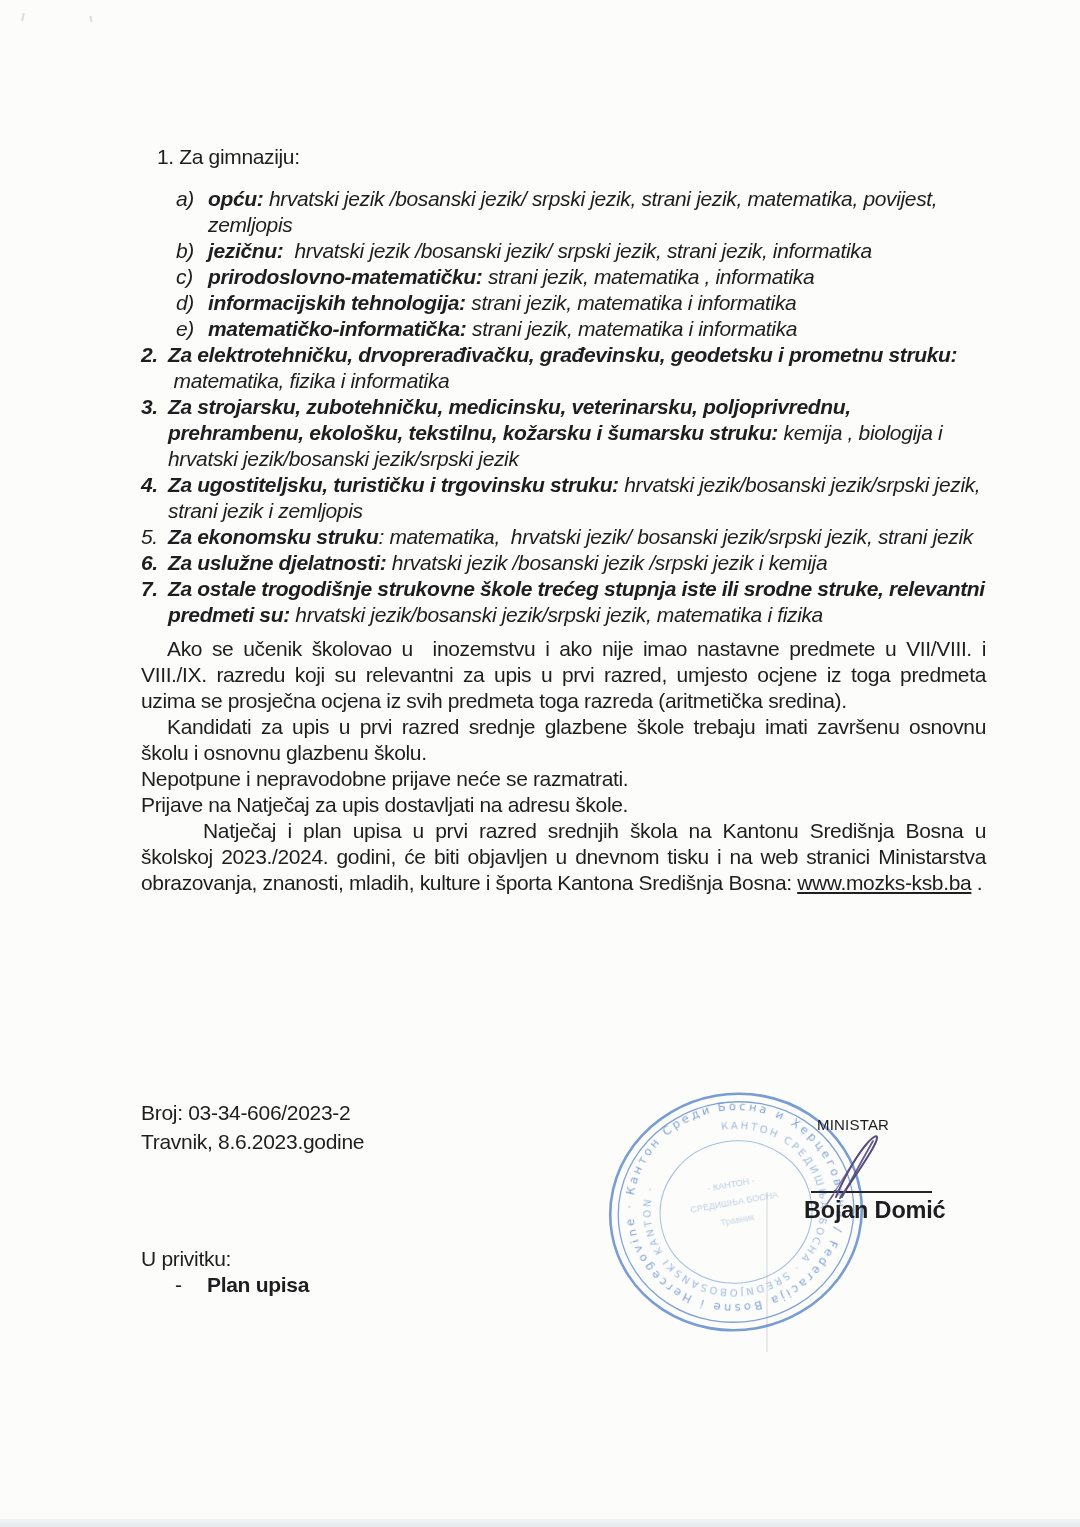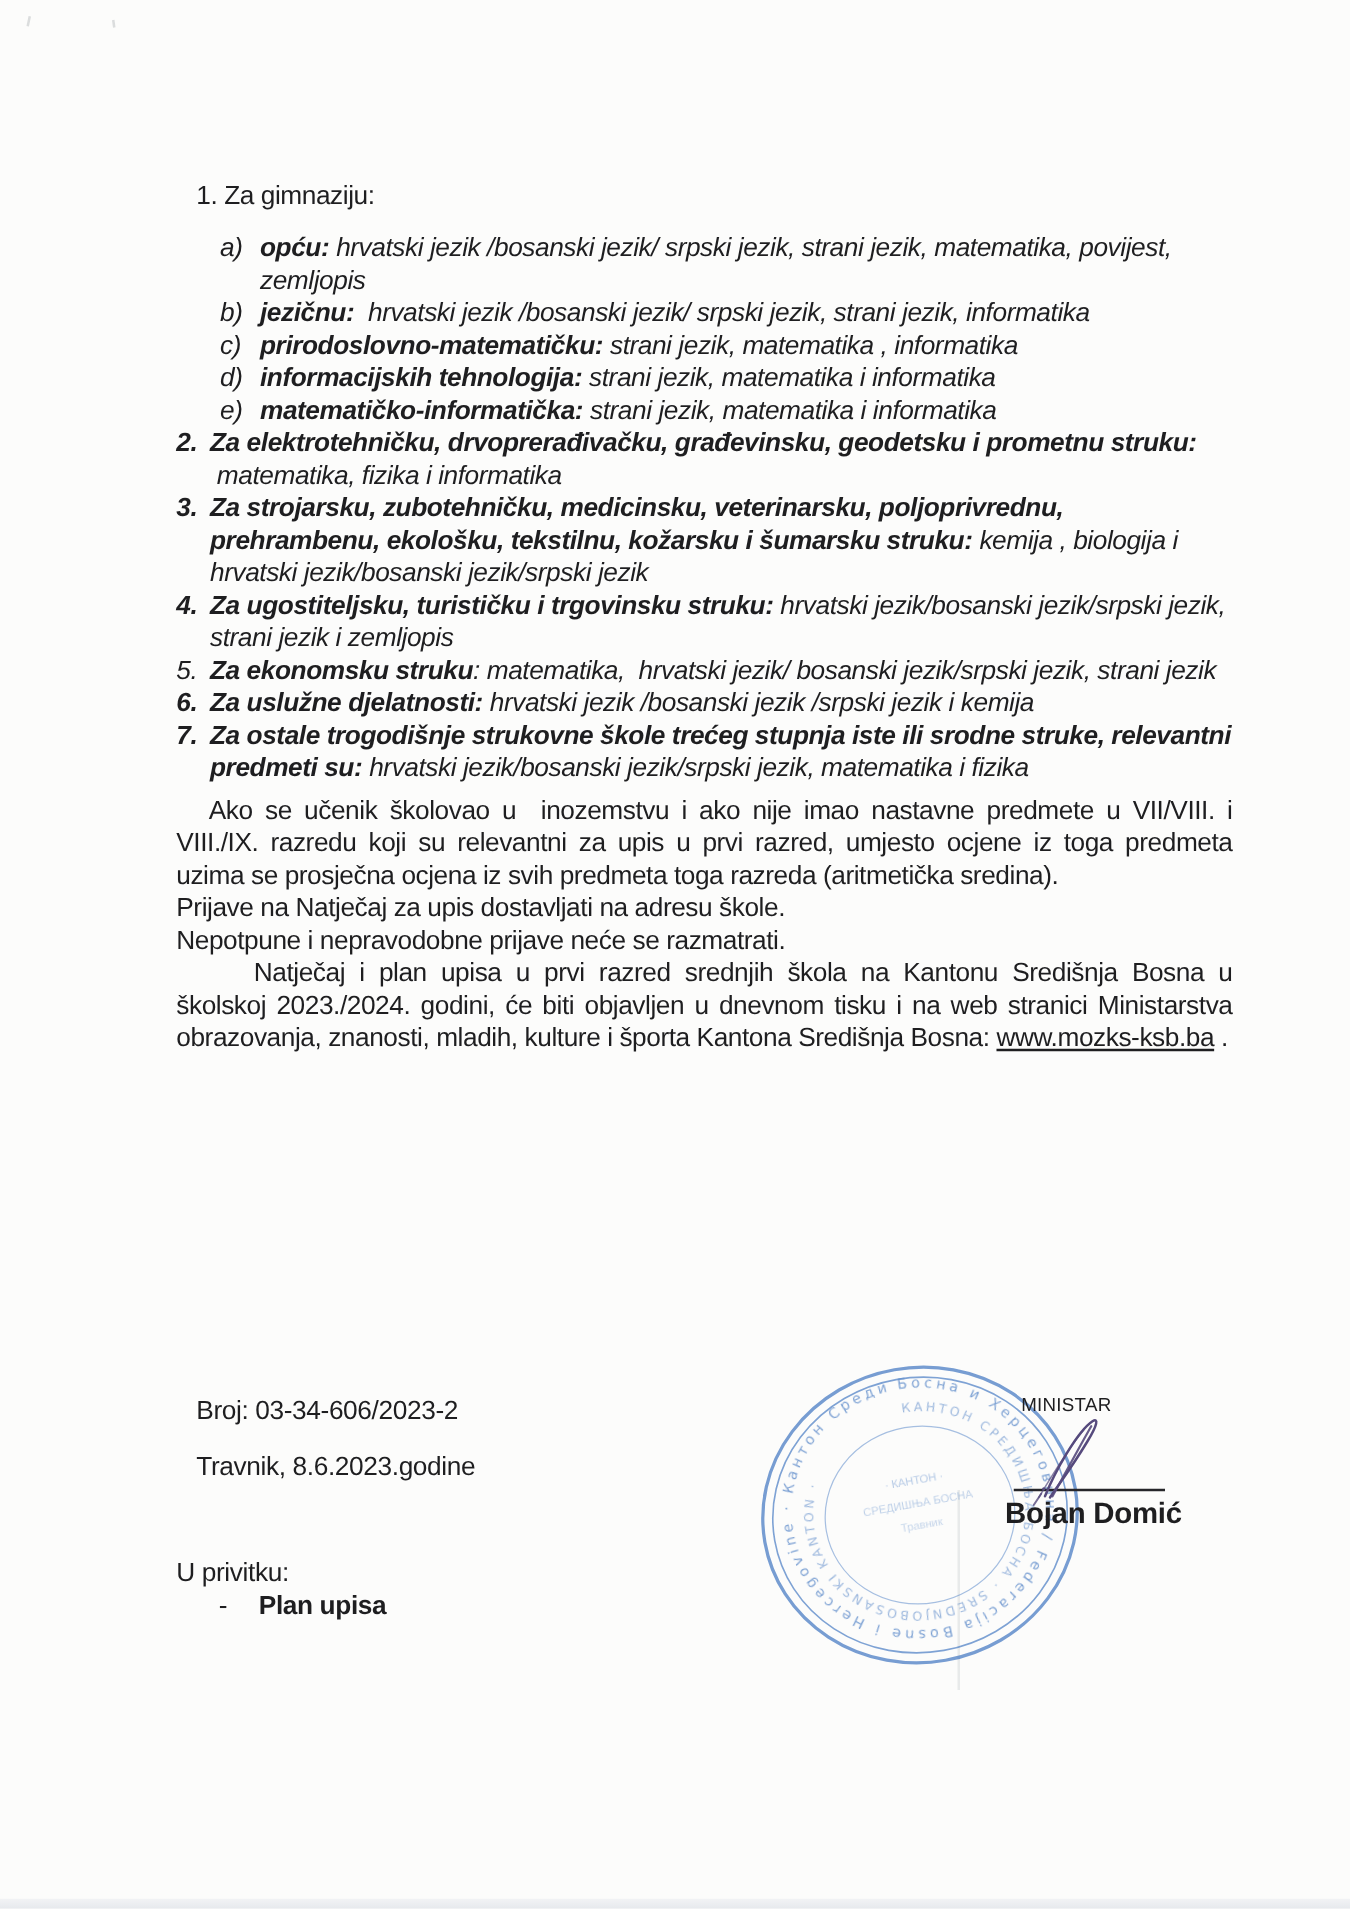--- a/index.html
+++ b/index.html
@@ -25,21 +25,21 @@
   .smark.reg{font-weight:normal}
   .stitle{font-weight:bold;font-style:italic}
   .ssubj{font-style:italic}
   .paras{margin-top:8px}
   .para{margin:0;text-align:justify}
   .ind1{text-indent:26px}
   .ind2{text-indent:62px}
   .weblink{text-decoration:underline}
   
   .footer-left{position:absolute;left:141px;top:1098px;font-size:21px;line-height:29px;letter-spacing:-0.3px}
-  .footer-left p{margin:16px}
+  .footer-left p{margin:0}
   
   .min-title{position:absolute;left:817px;top:1116px;font-size:15px;letter-spacing:0.2px;z-index:3}
   .sig-line{position:absolute;left:811px;top:1191px;width:121px;height:0;border-top:2px solid #26262a;z-index:3}
   .min-name{position:absolute;left:804px;top:1197px;font-size:23.5px;font-weight:bold;letter-spacing:-0.2px;z-index:3}
   
   .privitak{position:absolute;left:141px;top:1246px;font-size:21px;line-height:26px;letter-spacing:-0.3px}
   .privitak p{margin:0}
   .attach-line{padding-left:34px}
   .attach-dash{display:inline-block;width:32px}
   .attach-item{font-weight:bold}
@@ -117,22 +117,23 @@
     <span class="ssubj">hrvatski jezik /bosanski jezik /srpski jezik i kemija</span>
   </div>
   <div class="sitem">
     <span class="smark">7.</span>
     <span class="stitle">Za ostale trogodišnje strukovne škole trećeg stupnja iste ili srodne struke, relevantni predmeti su:</span>
     <span class="ssubj">hrvatski jezik/bosanski jezik/srpski jezik, matematika i fizika</span>
   </div>
 
   <div class="paras">
     <p class="para ind1">Ako se učenik školovao u &nbsp;inozemstvu i ako nije imao nastavne predmete u VII/VIII. i VIII./IX. razredu koji su relevantni za upis u prvi razred, umjesto ocjene iz toga predmeta uzima se prosječna ocjena iz svih predmeta toga razreda (aritmetička sredina).</p>
+    <p class="para ind1">Kandidati za upis u prvi razred srednje glazbene škole trebaju imati završenu osnovnu školu i osnovnu glazbenu školu.</p>
+    <p class="para">Nepotpune i nepravodobne prijave neće se razmatrati.</p>
     <p class="para">Prijave na Natječaj za upis dostavljati na adresu škole.</p>
-    <p class="para">Nepotpune i nepravodobne prijave neće se razmatrati.</p>
     <p class="para ind2"><span>Natječaj i plan upisa u prvi razred srednjih škola na Kantonu Središnja Bosna u školskoj 2023./2024. godini, će biti objavljen u dnevnom tisku i na web stranici Ministarstva obrazovanja, znanosti, mladih, kulture i športa Kantona Središnja Bosna: </span><span class="weblink">www.mozks-ksb.ba</span><span> .</span></p>
   </div>
 </div>
 
 <div class="footer-left">
   <p>Broj: 03-34-606/2023-2</p>
   <p>Travnik, 8.6.2023.godine</p>
 </div>
 
 <svg class="stamp-svg" width="270" height="250" viewBox="0 0 270 250">

